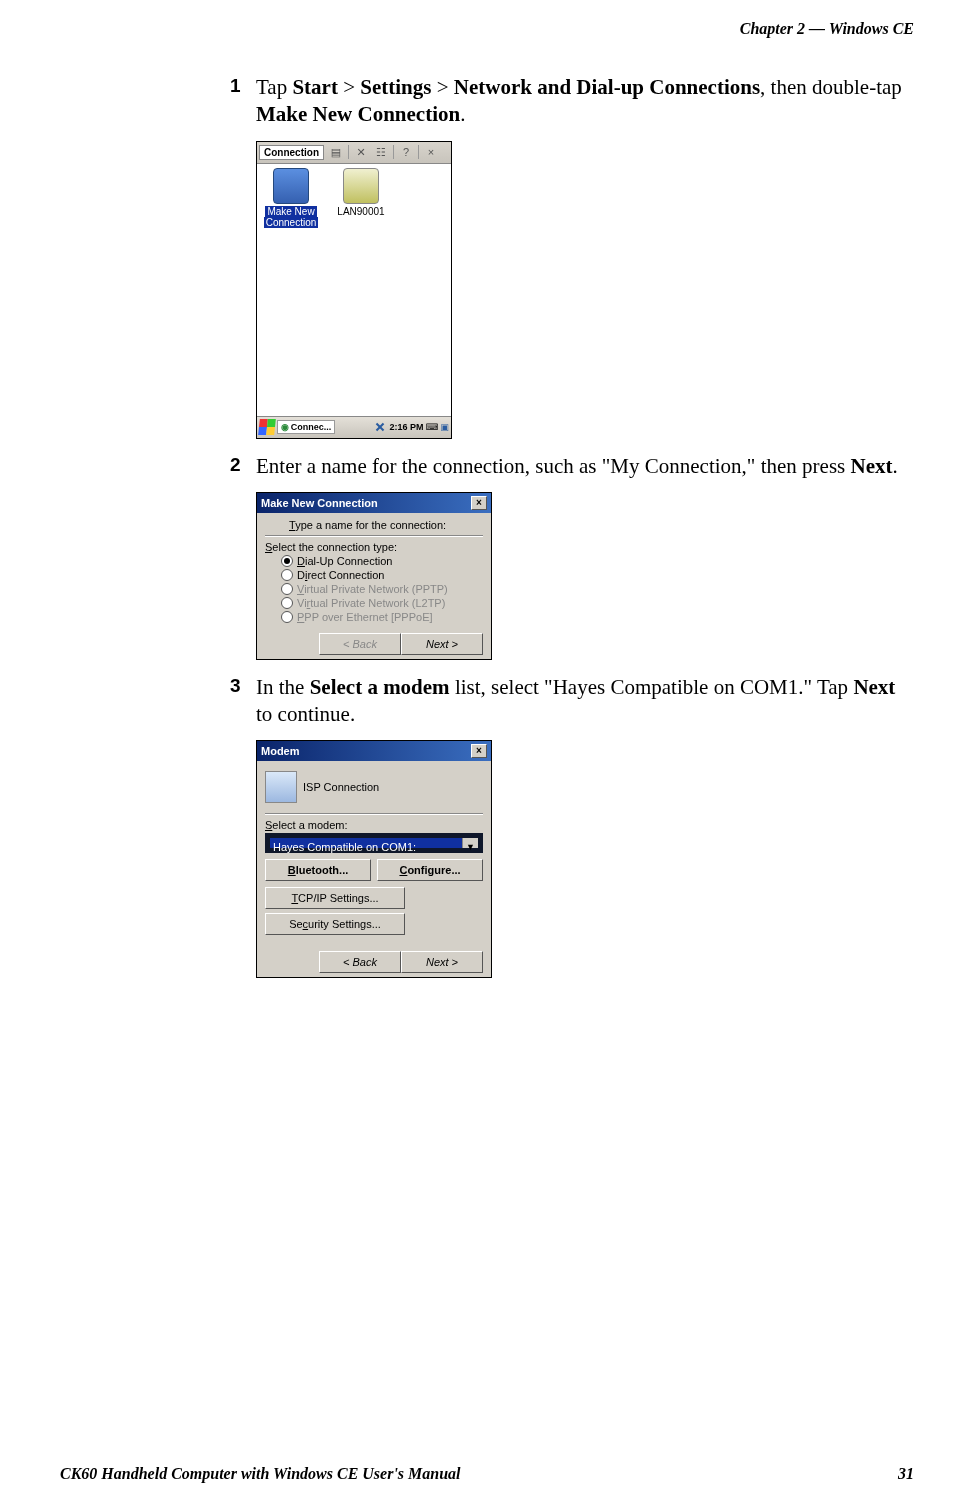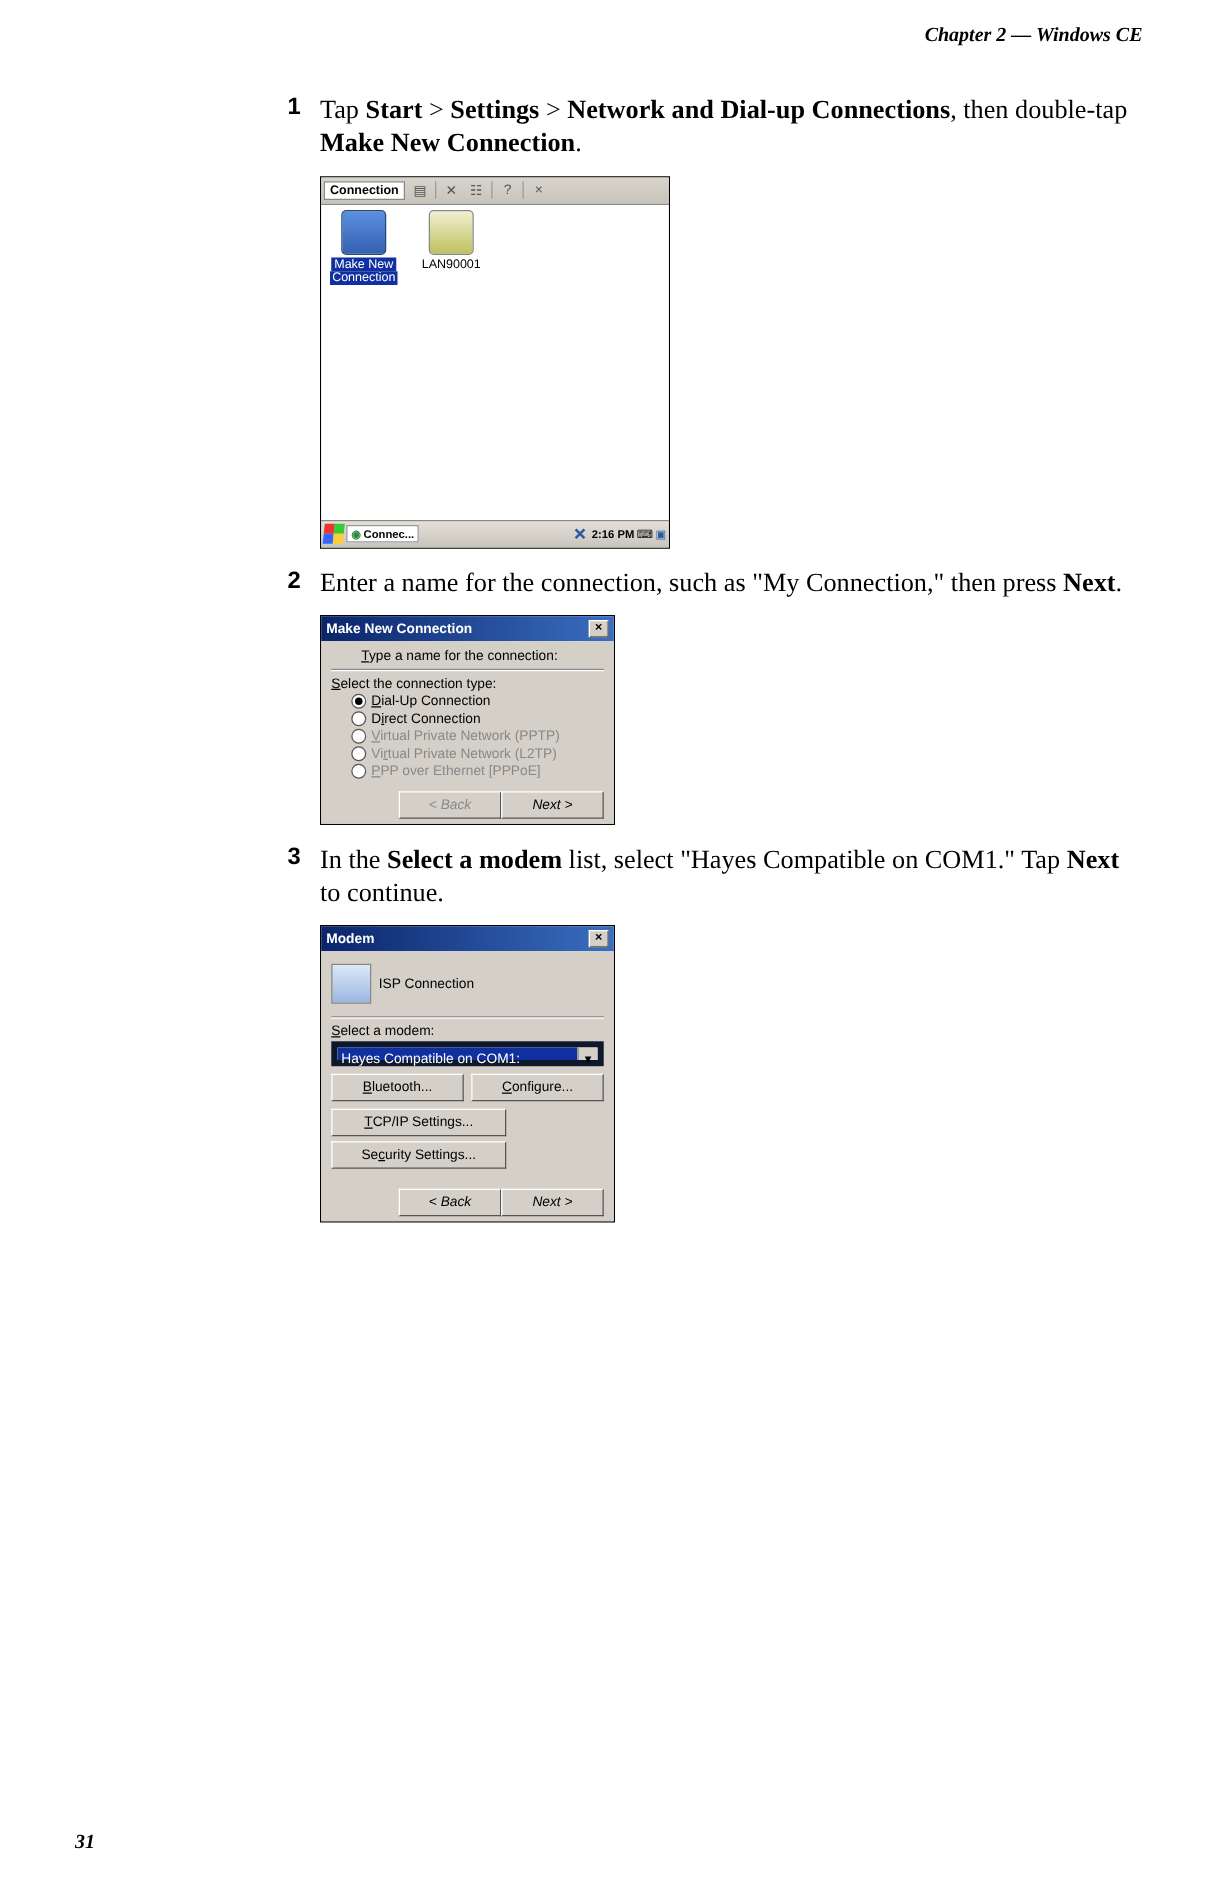--- a/index.html
+++ b/index.html
@@ -46,21 +46,21 @@
   .screenshot {
     margin-left: 26px;
     margin-top: 12px;
     margin-bottom: 10px;
     border: 1px solid #000;
     background: #fff;
     font-family: Tahoma, Arial, sans-serif;
     font-size: 11px;
   }
   
-  .ss1 { width: 280px; height: 298px; position: relative; }
+  .ss1 { width: 196px; height: 298px; position: relative; }
   .ss1-titlebar {
     height: 22px;
     background: linear-gradient(#d8d4cc, #c8c4bc);
     border-bottom: 1px solid #888;
     display: flex;
     align-items: center;
     padding: 0 2px;
     gap: 4px;
   }
   .ss1-title-box {
@@ -275,21 +275,21 @@
   }
   .dropdown-arrow {
     width: 16px;
     height: 100%;
     background: #d4d0c8;
     border-left: 1px solid #888;
     text-align: center;
     line-height: 18px;
     font-size: 9px;
   }
-  .btn-row { display: flex; gap: 6px; margin: 6px 0; }
+  .btn-row { display: flex; gap: 6px; margin: 6px 0; font-weight: bold; }
   .winbtn.small { min-width: 0; flex: 1; }
   .winbtn.wide { width: 140px; display:block; margin: 4px 0; }
   .page-footer {
     position: absolute;
     bottom: 20px;
     left: 60px;
     right: 60px;
     display: flex;
     justify-content: space-between;
     font-style: italic;
@@ -450,14 +450,15 @@
       <div class="dlg-buttons" style="margin-top:16px;">
         <div class="winbtn">&lt; Back</div>
         <div class="winbtn">Next &gt;</div>
       </div>
     </div>
   </div>
 
 </div>
 
 <div class="page-footer">
+  <span>CK60 Handheld Computer with Windows CE User's Manual</span>
   <span>31</span>
 </div>
 
 </body></html>

